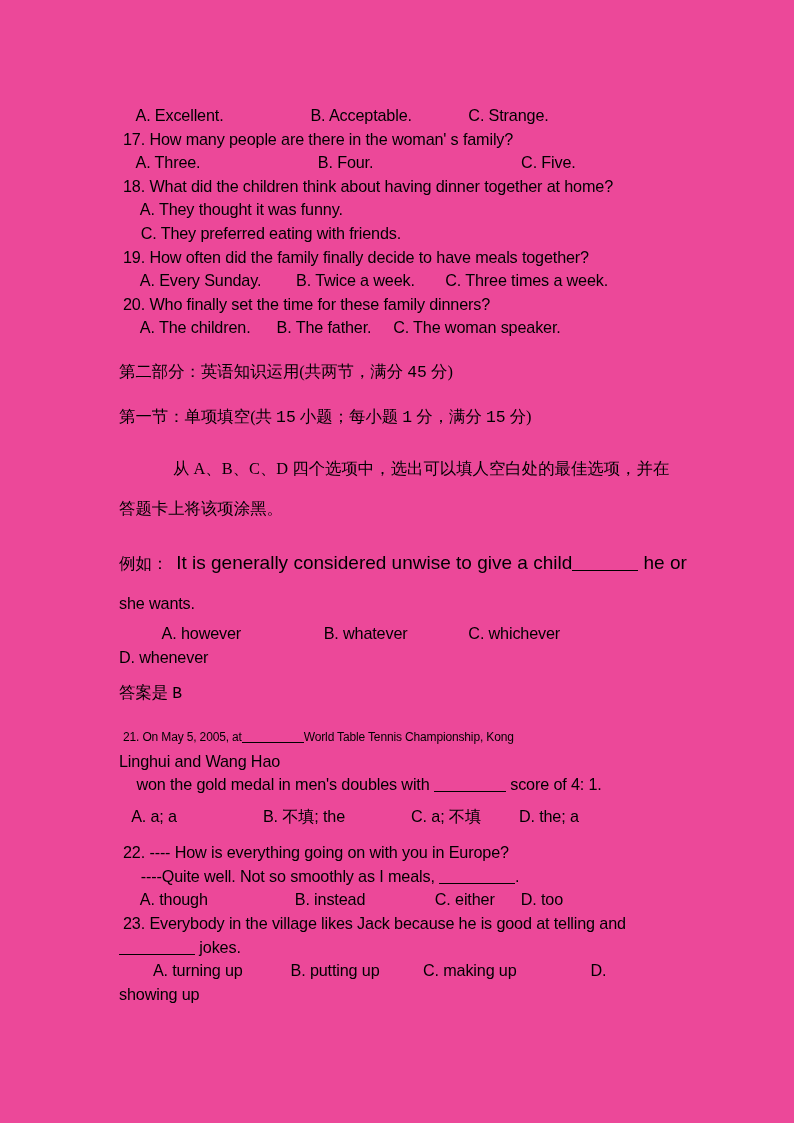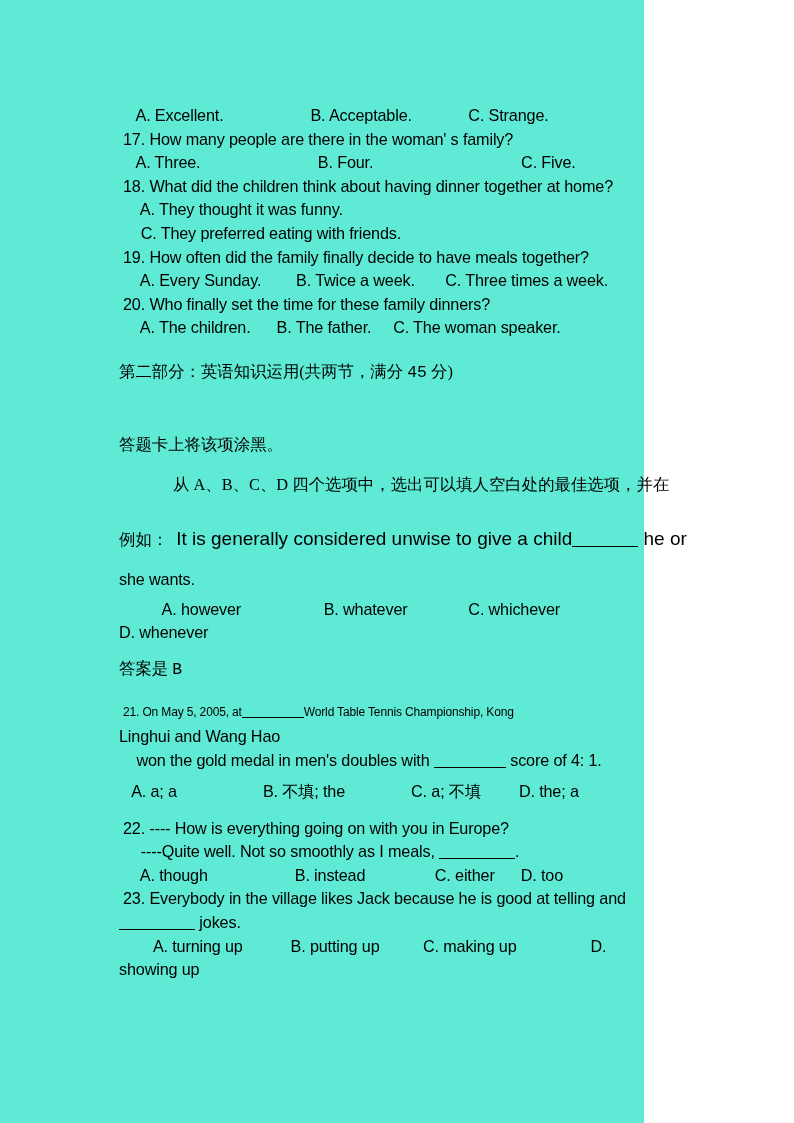--- a/index.html
+++ b/index.html
@@ -13,23 +13,23 @@
     position: relative;
     font-family: "Liberation Sans", sans-serif;
     color: #000000;
     overflow: hidden;
   }
 
   .page {
     position: absolute;
     left: 0;
     top: 0;
-    width: 644px;
+    width: 794px;
     height: 1123px;
-    background: #5eead4;
+    background: #ec4899;
   }
 
   .body-col {
     position: absolute;
     left: 119px;
     top: 104px;
     width: 625px;
   }
 
   
@@ -108,25 +108,26 @@
     <div class="ln opt-row">     A. Every Sunday.        B. Twice a week.       C. Three times a week.</div>
     <div class="ln q-stem">20. Who finally set the time for these family dinners?</div>
     <div class="ln opt-row">     A. The children.      B. The father.     C. The woman speaker.</div>
 
     <div class="gap-20"></div>
 
     <div class="cn"><span>第二部分：英语知识运用(共两节，满分 </span><span class="lat-b">45</span><span> 分)</span></div>
 
     <div class="gap-20"></div>
 
+    <div class="cn"><span>第一节：单项填空(共 </span><span class="lat-b">15</span><span> 小题；每小题 </span><span class="lat-b">1</span><span> 分，满分 </span><span class="lat-b">15</span><span> 分)</span></div>
 
     <div class="gap-20"></div>
 
+    <div class="cn-block" style="text-indent:54px;">从 A、B、C、D 四个选项中，选出可以填人空白处的最佳选项，并在</div>
     <div class="cn-block">答题卡上将该项涂黑。</div>
-    <div class="cn-block" style="text-indent:54px;">从 A、B、C、D 四个选项中，选出可以填人空白处的最佳选项，并在</div>
 
     <div class="gap-14"></div>
 
     <div class="cn-block"><span>例如：</span><span class="lat" style="padding-left:8px;">It is generally considered unwise to give a child</span><span class="blank blank-66"></span><span class="lat"> he or</span></div>
     <div class="ln" style="line-height:38px;">she wants.</div>
     <div class="ln">          A. however                   B. whatever              C. whichever</div>
     <div class="ln">D. whenever</div>
 
     <div class="gap-12"></div>
 

